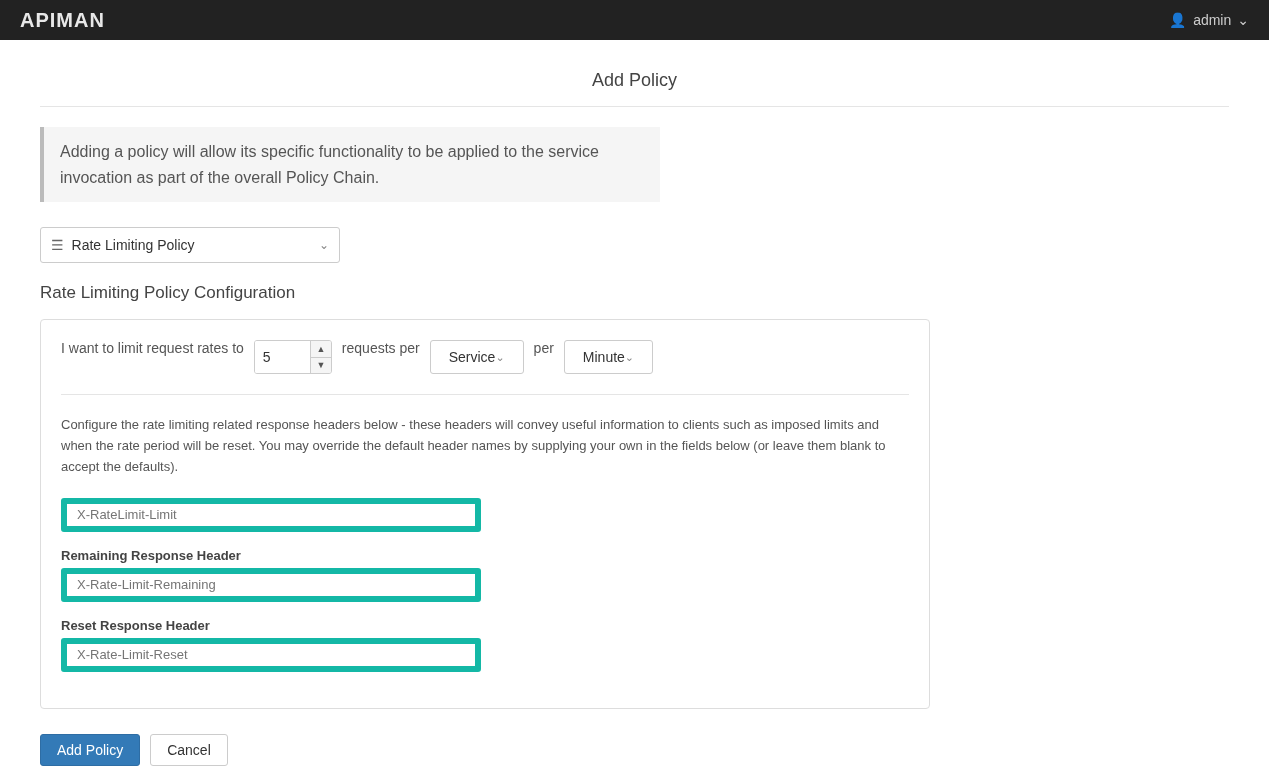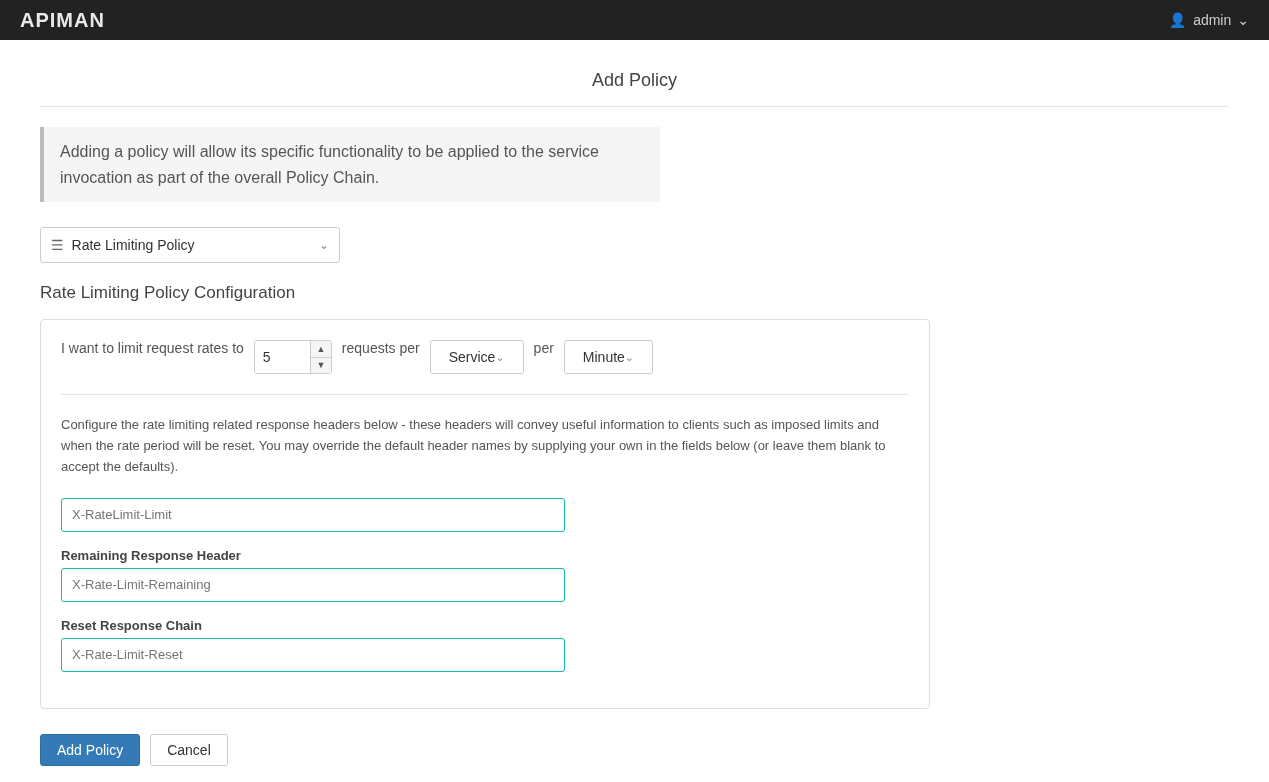--- a/index.html
+++ b/index.html
@@ -187,23 +187,23 @@
       margin-bottom: 16px;
     }
     .form-group label {
       display: block;
       font-size: 13px;
       font-weight: 600;
       color: #444;
       margin-bottom: 5px;
     }
     .form-group input[type="text"] {
-      width: 504px;
+      width: 420px;
       height: 34px;
-      border: 1px solid #14b8a6;
+      border: 6px solid #14b8a6;
       border-radius: 3px;
       padding: 0 10px;
       font-size: 13px;
       color: #999;
       outline: none;
     }
 
     .actions {
       margin-top: 25px;
       display: flex;
@@ -293,21 +293,21 @@
     <div class="form-group">
       <input type="text" placeholder="X-RateLimit-Limit" style="">
     </div>
 
     <div class="form-group">
       <label>Remaining Response Header</label>
       <input type="text" placeholder="X-Rate-Limit-Remaining" style="">
     </div>
 
     <div class="form-group">
-      <label>Reset Response Chain</label>
+      <label>Reset Response Header</label>
       <input type="text" placeholder="X-Rate-Limit-Reset" style="">
     </div>
 
   </div>
 
   <div class="actions">
     <button class="btn-primary">Add Policy</button>
     <button class="btn-default">Cancel</button>
   </div>
 

